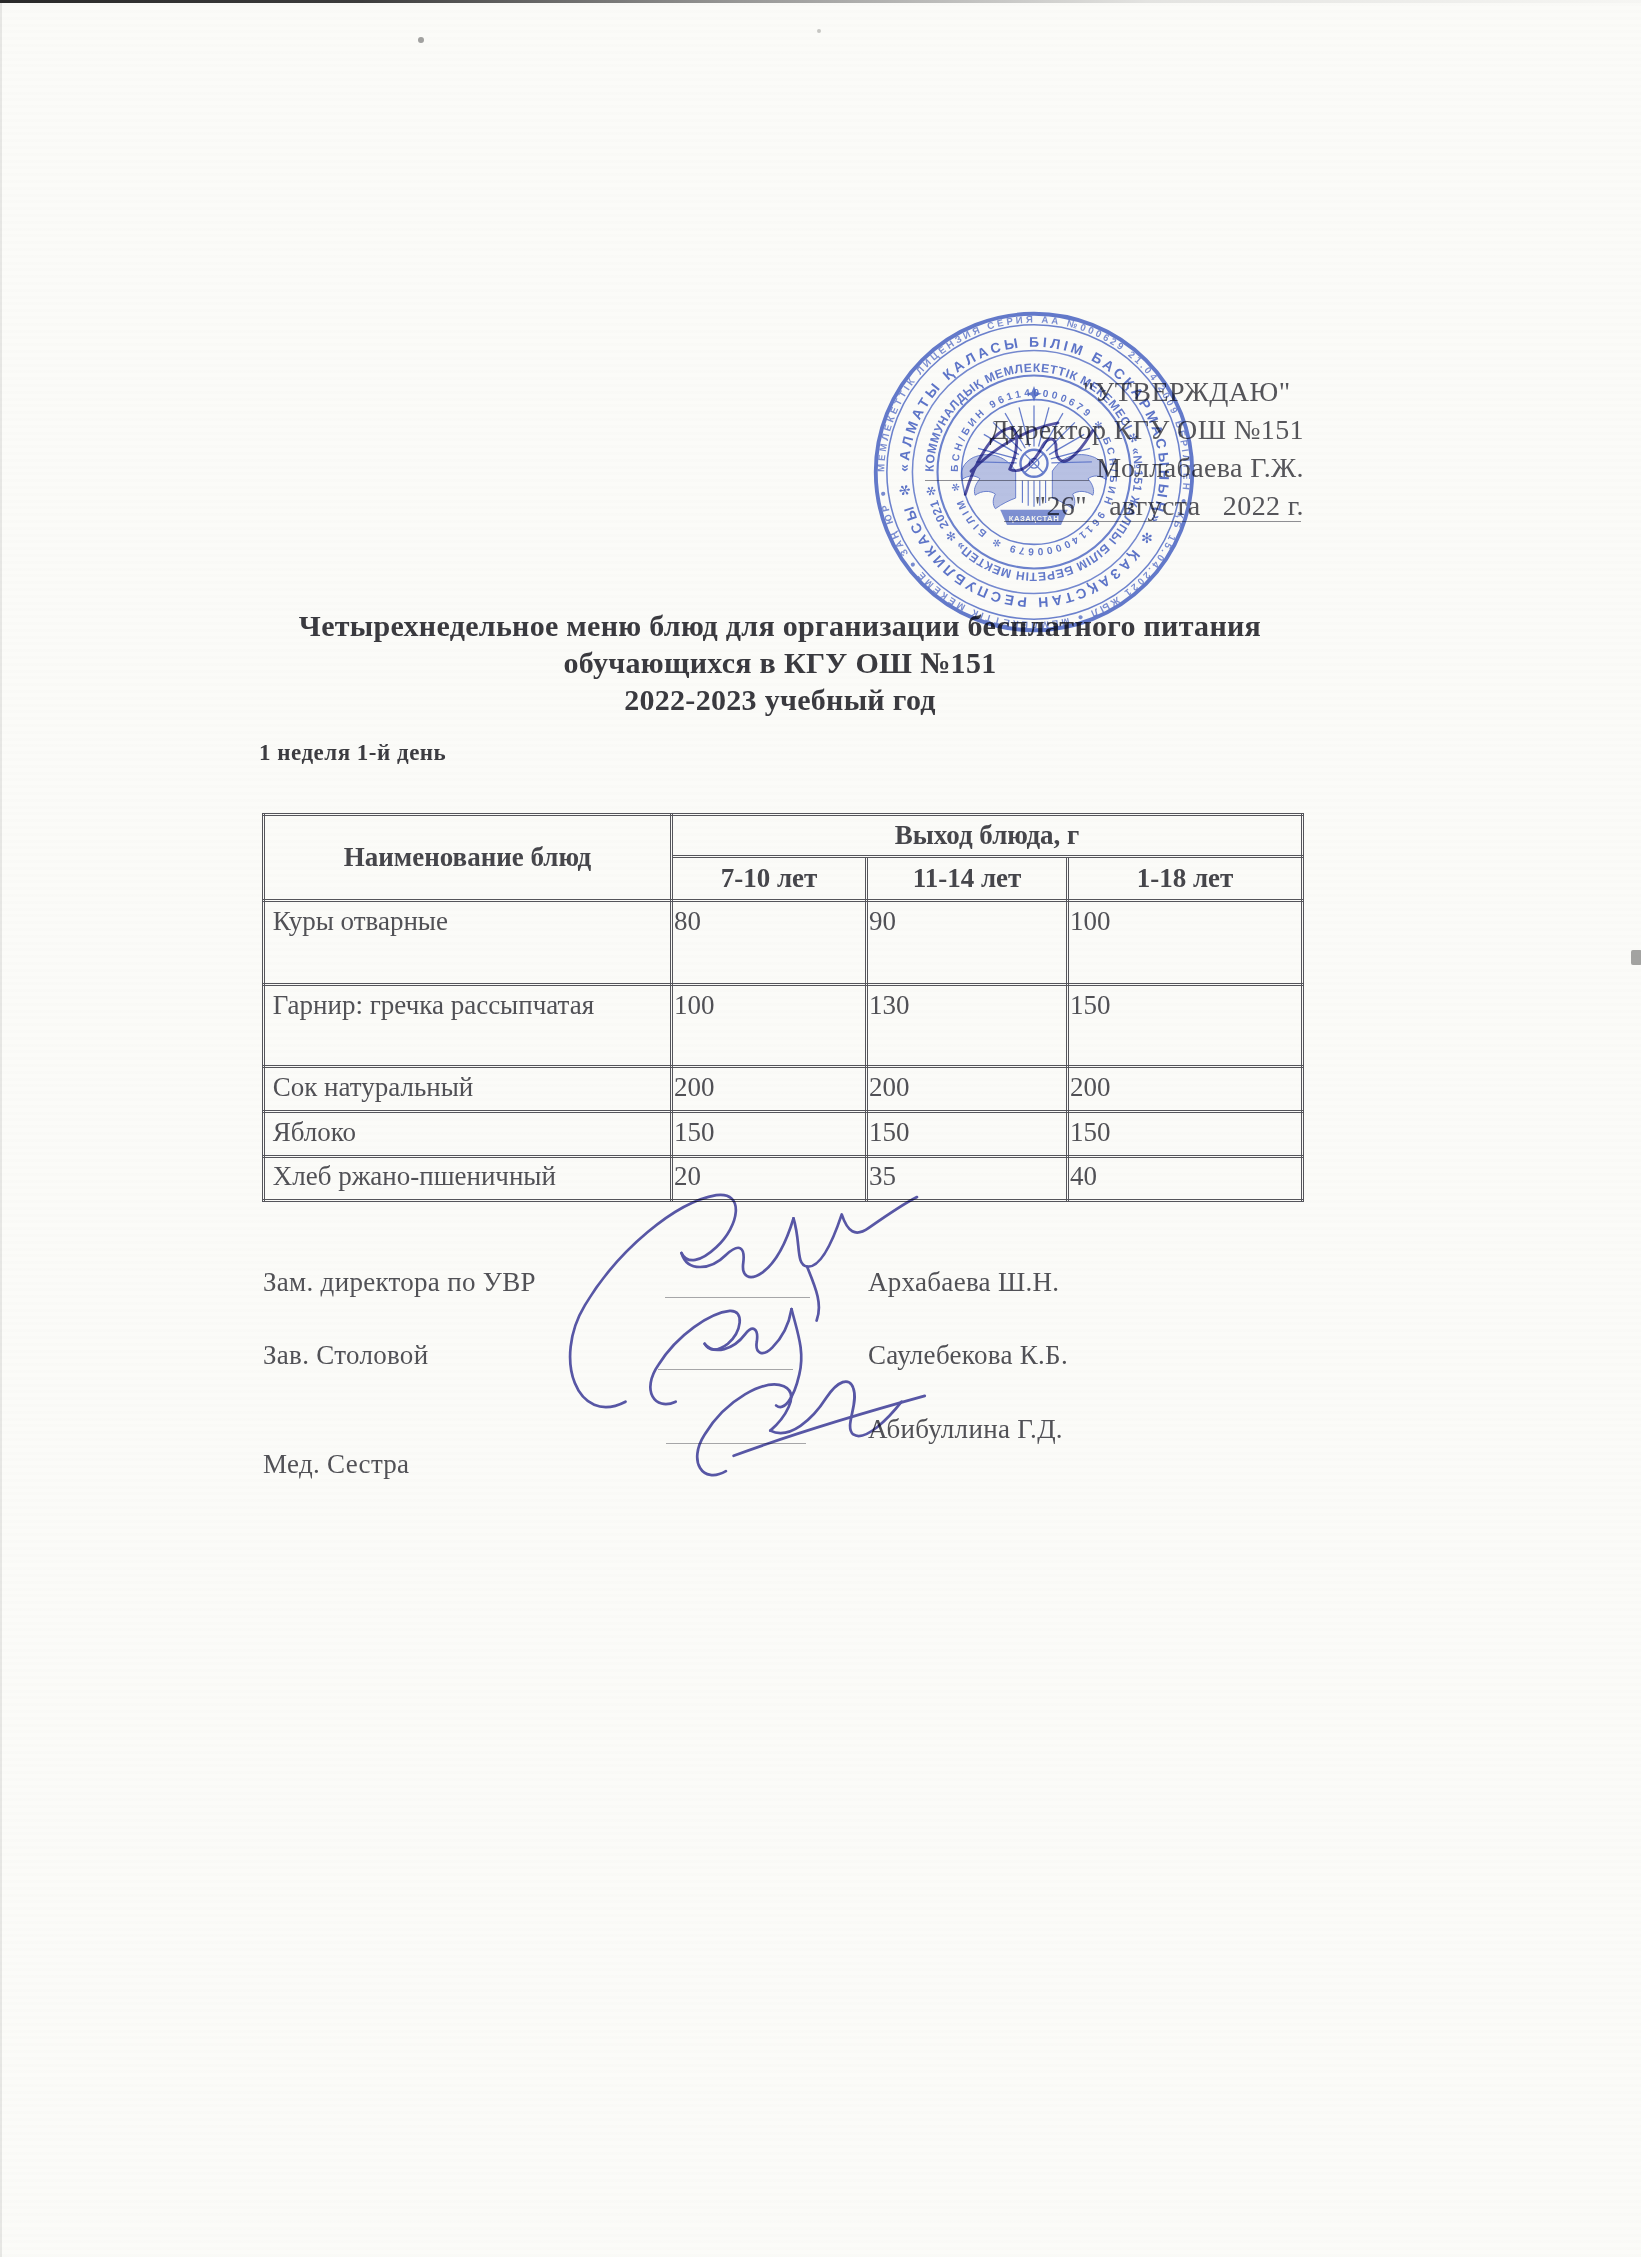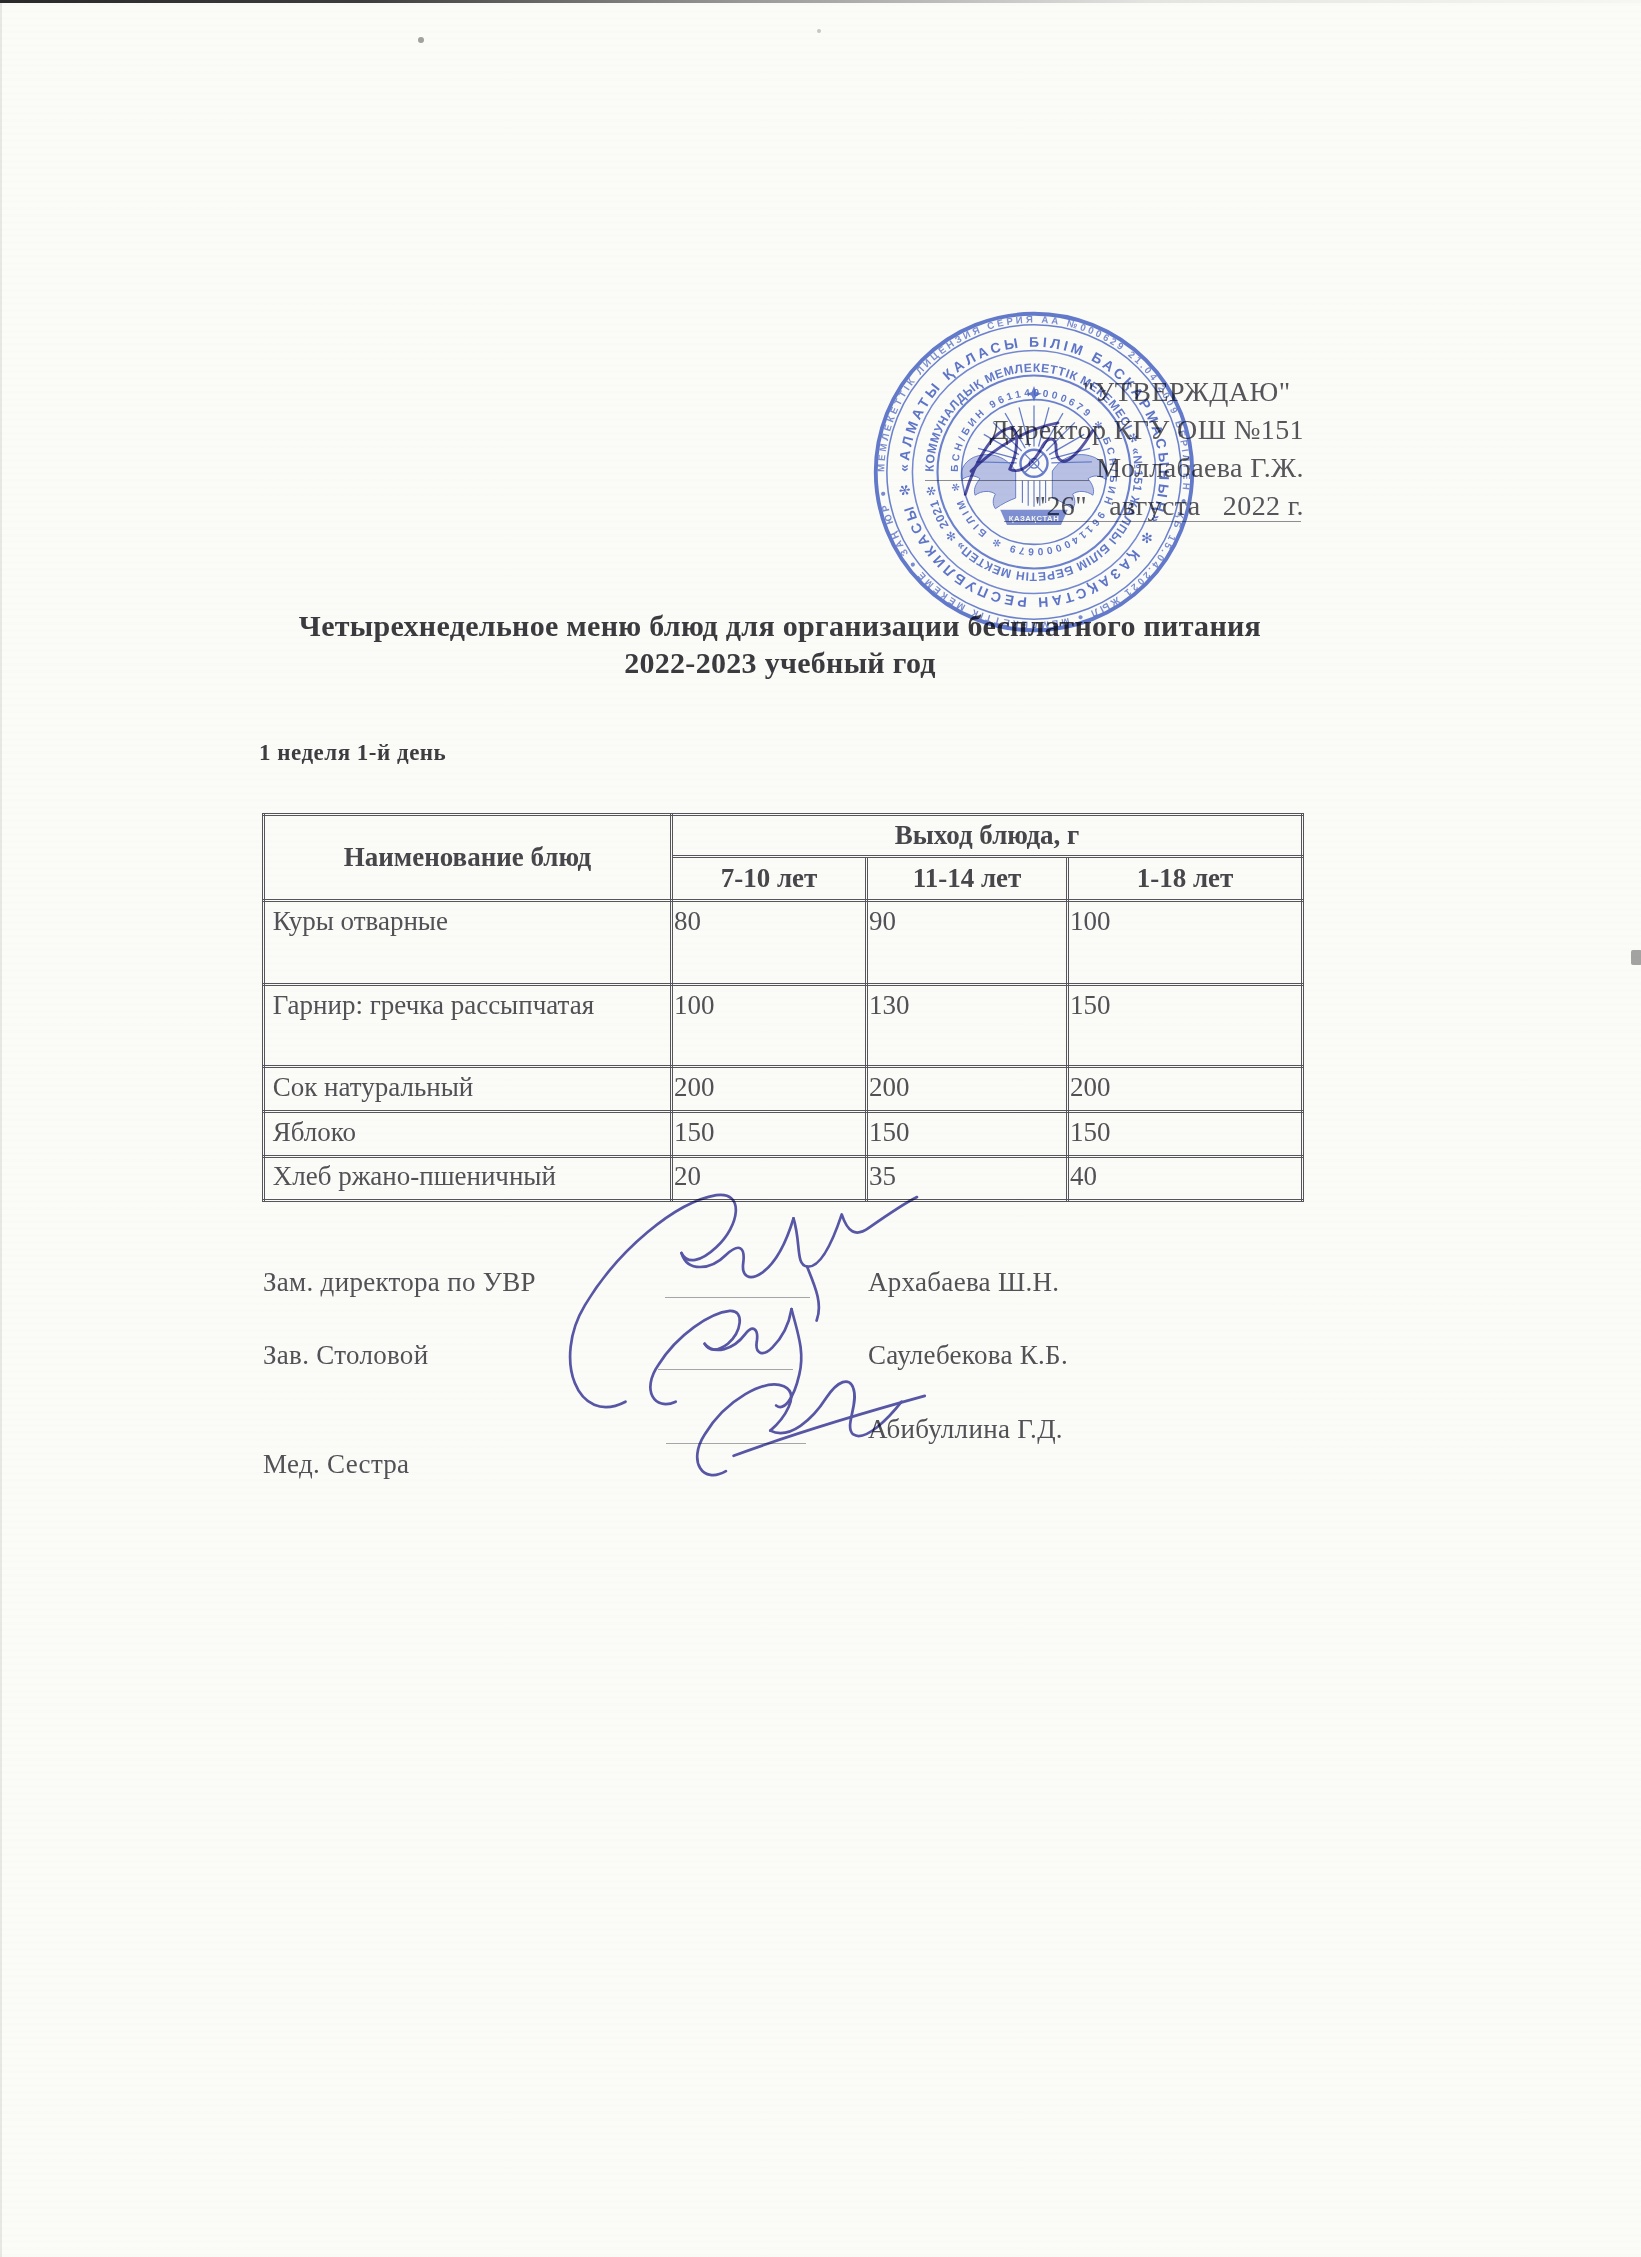--- a/index.html
+++ b/index.html
@@ -75,20 +75,21 @@
       <span>"26"</span>&nbsp;&nbsp;
       <span>августа</span>&nbsp;&nbsp;
       <span>2022 г.</span>
     </div>
   </div>
   <div class="abs sig-underline u-name"></div>
   <div class="abs sig-underline u-date"></div>
 
   <div class="abs title-block">
     <div>Четырехнедельное меню блюд для организации бесплатного питания</div>
+    <div>обучающихся в КГУ ОШ №151</div>
     <div>2022-2023 учебный год</div>
   </div>
 
   <div class="abs section-heading">1 неделя 1-й день</div>
 
   <table class="abs menu-table">
     <colgroup>
         <col style="width:408px">
         <col style="width:195px">
         <col style="width:201px">

